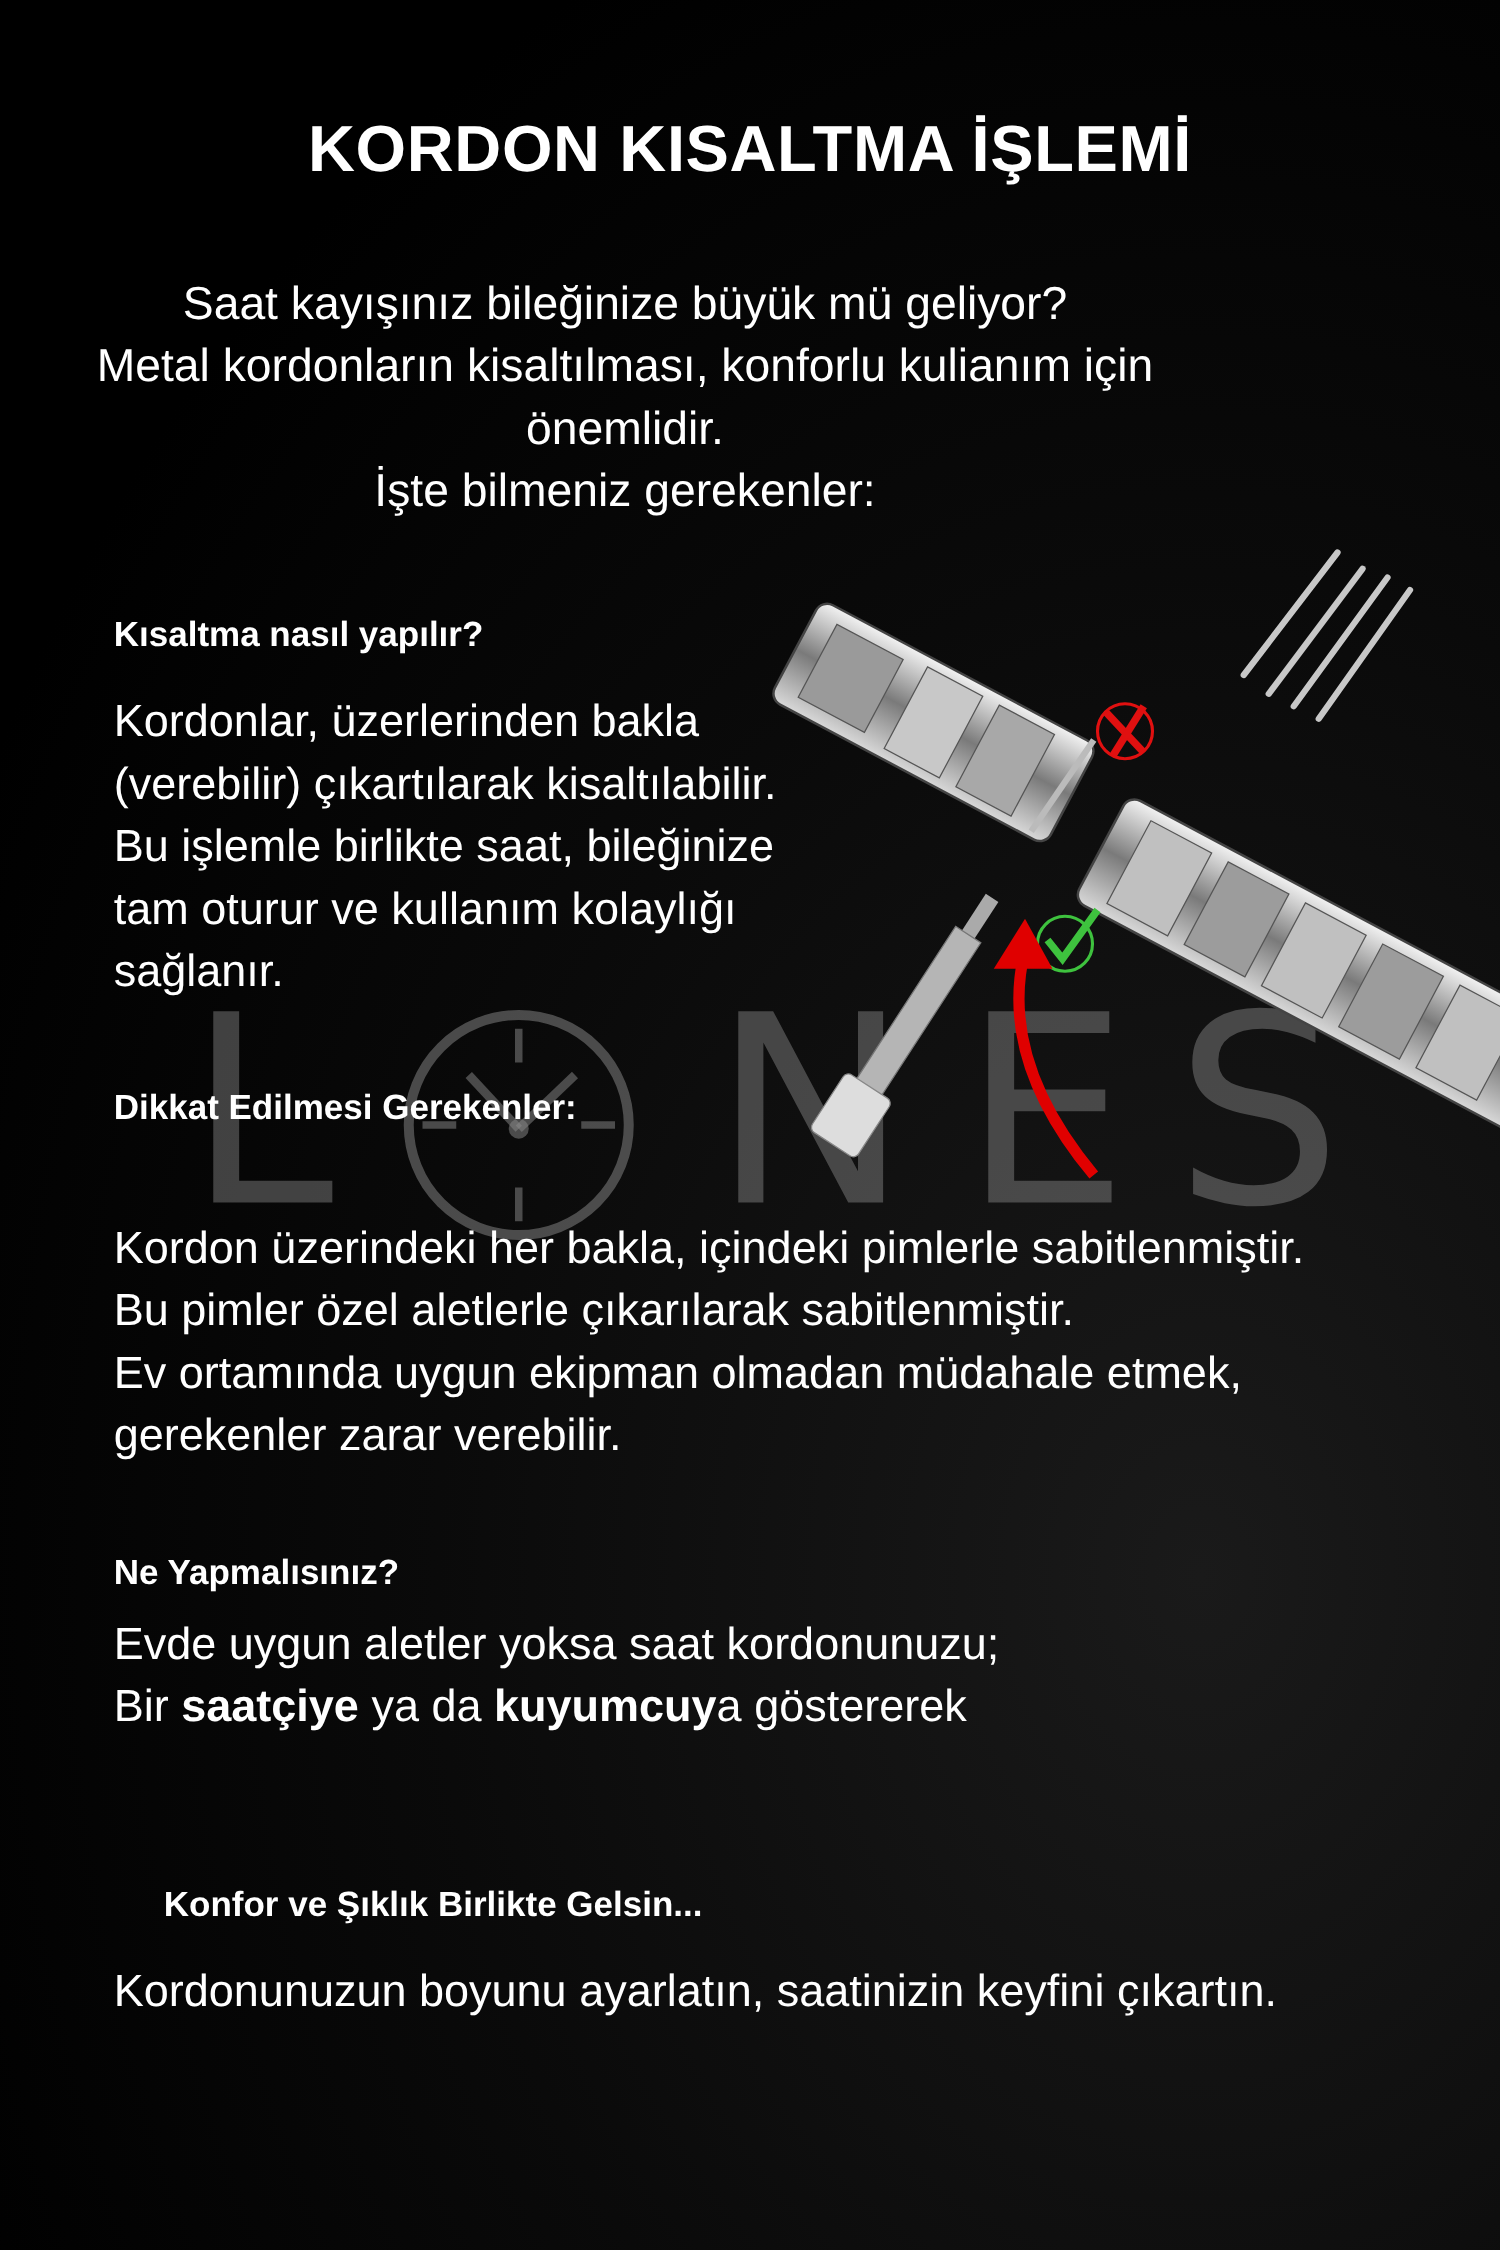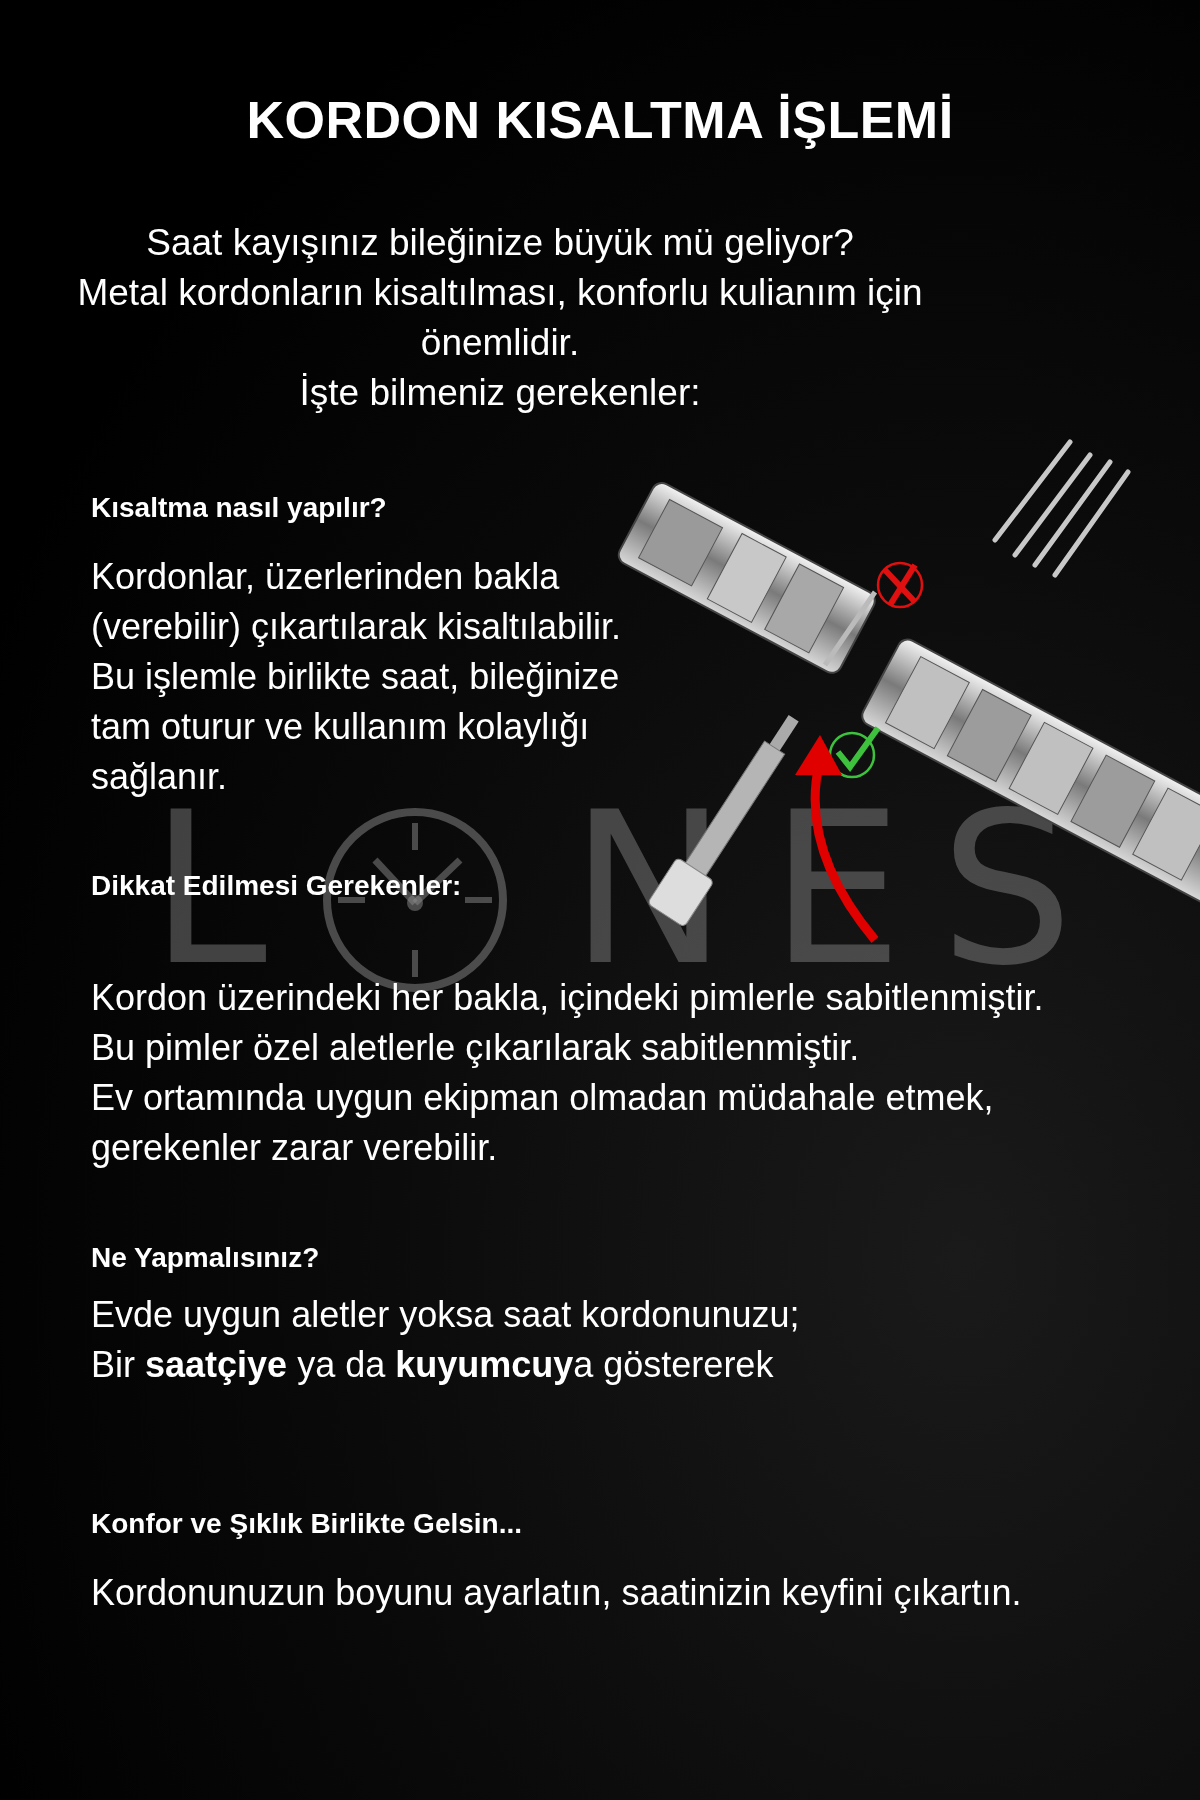--- a/index.html
+++ b/index.html
@@ -119,16 +119,16 @@
   <div>Ev ortamında uygun ekipman olmadan müdahale etmek,</div>
   <div>gerekenler zarar verebilir.</div>
 </div>
 
 <div class="abs h" style="top:1230px;margin-top:12px;">Ne Yapmalısınız?</div>
 <div class="abs p" style="top:1290px;">
   <div>Evde uygun aletler yoksa saat kordonunuzu;</div>
   <div><span>Bir </span><b>saatçiye</b><span> ya da </span><b>kuyumcuy</b><span>a göstererek</span></div>
 </div>
 
-<div class="abs h" style="top:1508px;">Konfor ve Şıklık Birlikte Gelsin...</div>
+<div class="abs h" style="top:1508px;margin-left:40px;">Konfor ve Şıklık Birlikte Gelsin...</div>
 <div class="abs p" style="top:1568px;">
   <div>Kordonunuzun boyunu ayarlatın, saatinizin keyfini çıkartın.</div>
 </div>
 
 </body></html>

